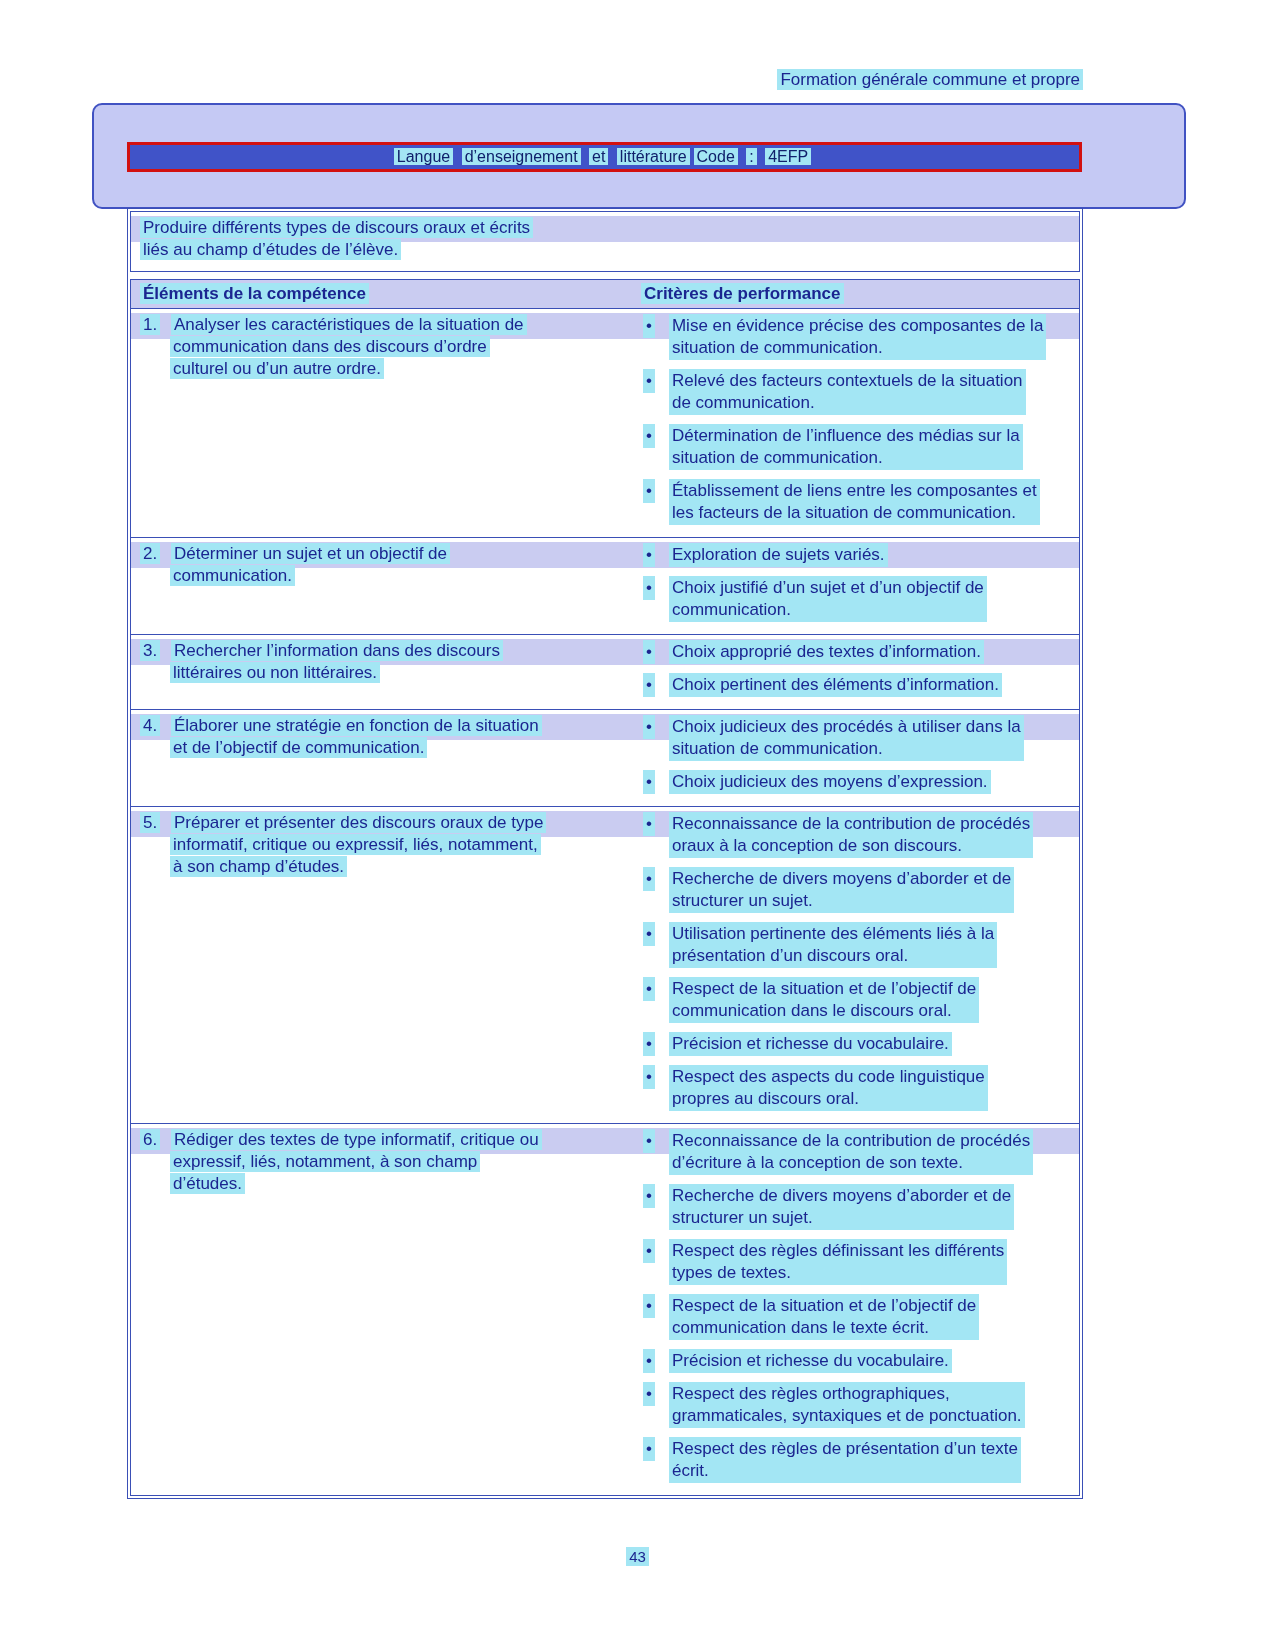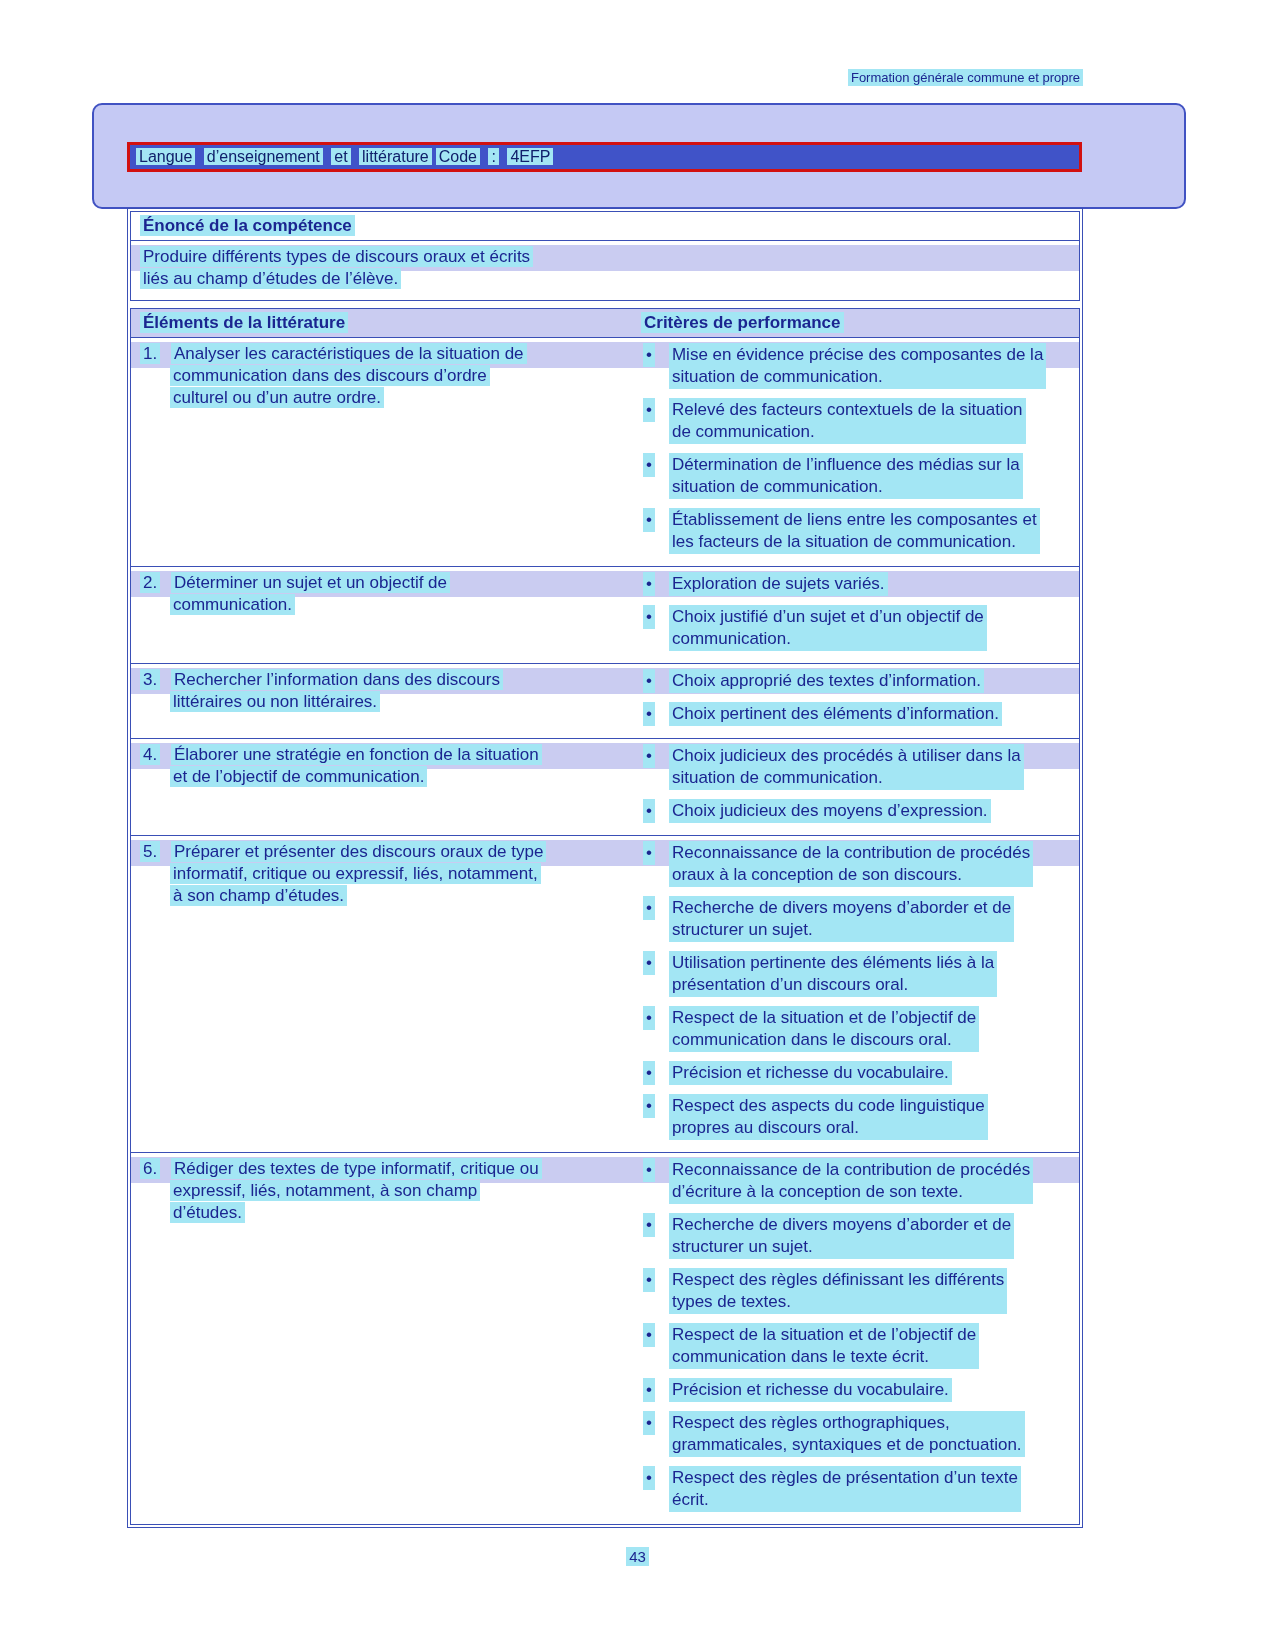--- a/index.html
+++ b/index.html
@@ -22,21 +22,21 @@
     -webkit-box-decoration-break: clone;
   }
   .b { font-weight: bold; }
   .pre { white-space: pre-line; }
 
   
   .doc-header {
     position: absolute;
     top: 70px;
     right: 192px;
-    font-size: 13px;
+    font-size: 17px;
   }
 
   
   .title-box {
     position: absolute;
     top: 103px;
     left: 92px;
     width: 1090px;
     height: 102px;
     background: #c5c9f4;
@@ -47,21 +47,21 @@
     position: absolute;
     top: 37px;
     left: 33px;
     width: 955px;
     height: 30px;
     background: #4053c8;
     border: 3px solid #d21010;
     box-sizing: border-box;
     display: flex;
     align-items: center;
-    justify-content: flex-start;
+    justify-content: center;
     padding: 0 6px;
     font-size: 16px;
     color: #10206b;
     overflow: hidden;
   }
   .course-bar .hl { margin-right: 4px; padding: 0 3px; }
   .obj-std {
     position: absolute;
     top: 72px;
     left: 46px;
@@ -158,40 +158,35 @@
   <div class="obj-std">
     <span class="hl">Objectif</span>
     <span class="hl standard">Standard</span>
   </div>
 </div>
 
 <div class="table-wrap">
   <table class="tbl enonce-tbl">
     <tbody>
       <tr>
-        <td class="enonce-hdr-cell">
-          <span class="hl b">Énoncé de la compétence</span>
-        </td>
-      </tr>
-      <tr>
         <td class="stmt-cell">
           <span class="hl pre">Produire différents types de discours oraux et écrits
 liés au champ d’études de l’élève.</span>
         </td>
       </tr>
     </tbody>
   </table>
 
   <div class="gap"></div>
 
   <table class="tbl elements-tbl">
     <tbody>
       <tr class="col-hdr">
         <td class="cell-left">
-          <span class="hl b">Éléments de la littérature</span>
+          <span class="hl b">Éléments de la compétence</span>
         </td>
         <td>
           <span class="hl b">Critères de performance</span>
         </td>
       </tr>
     </tbody>
     <tbody id="rows-body">
         <tr>
           <td class="cell cell-left">
             <div class="item"><span class="hl num">1.</span> <span class="hl txt">Analyser les caractéristiques de la situation de

